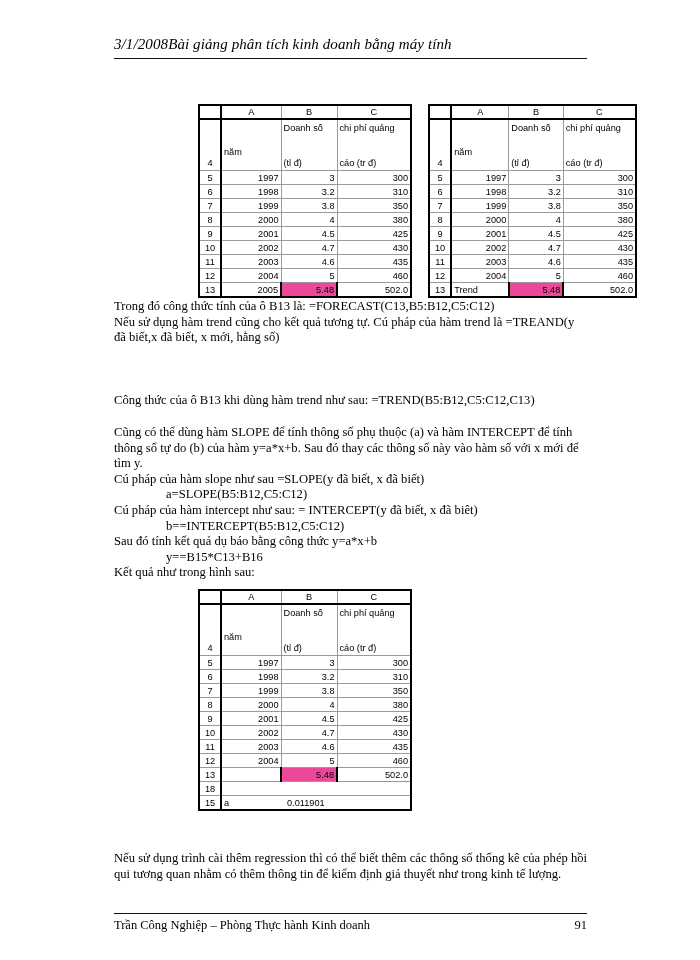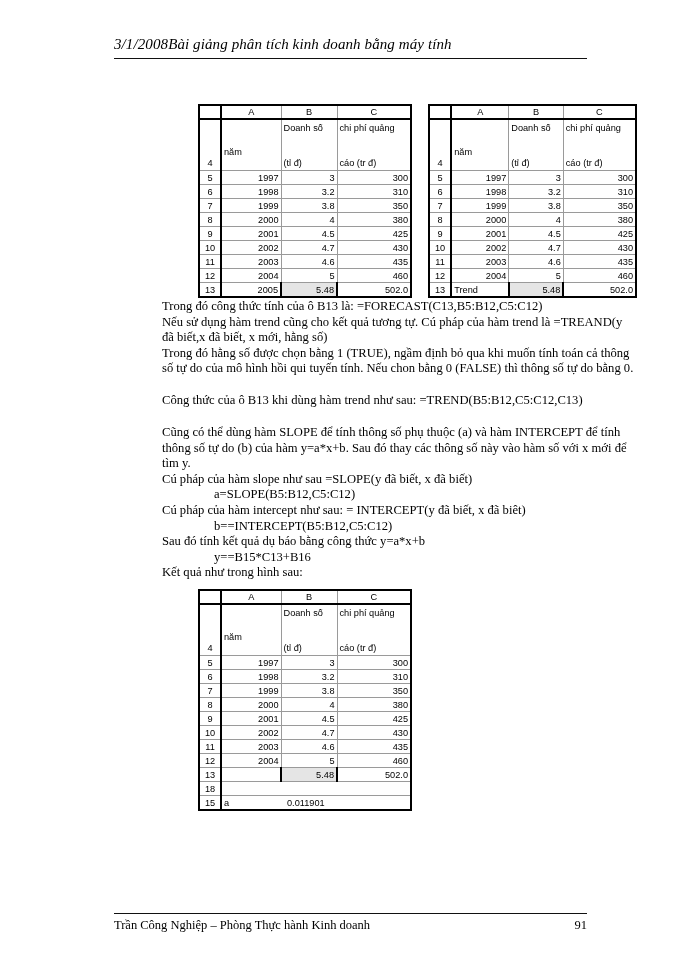--- a/index.html
+++ b/index.html
@@ -65,21 +65,20 @@
     font-size: 12.5px;
     line-height: 16px;
   }
 
   
   .para {
     position: absolute;
     font-size: 12.6px;
     line-height: 15.6px;
     text-align: left;
-    margin-left: 48px;
   }
   .para p { margin: 0; }
   .indent { padding-left: 52px; }
 
   
   .sheet {
     position: absolute;
     border-collapse: collapse;
     table-layout: fixed;
     font-family: "Liberation Sans", "DejaVu Sans", sans-serif;
@@ -104,21 +103,21 @@
     vertical-align: middle;
   }
   .sheet tr.colhdr td {
     text-align: center;
     border-bottom: 2px solid #000;
     height: 12px;
     vertical-align: middle;
   }
   .sheet td.num { text-align: right; }
   .sheet td.txt { text-align: left; }
-  .sheet td.shade { background: #e5e5e5; border-left: 2px solid #000; border-right: 2px solid #000; }
+  .sheet td.shade { background: #ec4899; border-left: 2px solid #000; border-right: 2px solid #000; }
   .sheet tr.hdrrow td { height: 38px; vertical-align: bottom; }
   .sheet tr.hdrrow td.hcell {
     text-align: left;
     padding-bottom: 8px;
     position: relative;
   }
   .hcell .l1 {
     position: absolute;
     left: 2px;
     top: 2px;
@@ -320,21 +319,20 @@
           <td class="txt">Trend</td>
           <td class="num shade">5.48</td>
           <td class="num">502.0</td>
         </tr>
       </tbody>
   </table>
 
   <div class="para" style="left:114px; top:299px; width:474px;">
     <p>Trong đó công thức tính của ô B13 là: =FORECAST(C13,B5:B12,C5:C12)</p>
     <p>Nếu sử dụng hàm trend cũng cho kết quả tương tự. Cú pháp của hàm trend là =TREAND(y đã biết,x đã biết, x mới, hằng số)</p>
-    <p>Trong đó hằng số được chọn bằng 1 (TRUE), ngầm định bỏ qua khi muốn tính toán cả thông số tự do của mô hình hồi qui tuyến tính. Nếu chon bằng 0 (FALSE) thì thông số tự do bằng 0.</p>
   </div>
 
   <div class="para" style="left:114px; top:393px; width:474px;">
     <p>Công thức của ô B13 khi dùng hàm trend như sau: =TREND(B5:B12,C5:C12,C13)</p>
   </div>
 
   <div class="para" style="left:114px; top:425px; width:474px;">
     <p>Cũng có thể dùng hàm SLOPE để tính thông số phụ thuộc (a) và hàm INTERCEPT để tính thông số tự do (b) của hàm y=a*x+b. Sau đó thay các thông số này vào hàm số với x mới để tìm y.</p>
     <p>Cú pháp của hàm slope như sau =SLOPE(y đã biết, x đã biết)</p>
     <p class="indent">a=SLOPE(B5:B12,C5:C12)</p>
@@ -435,20 +433,23 @@
           <td class="mergeval" colspan="2" style="text-align: left; padding-left: 6px;"></td>
         </tr>
         <tr>
           <td class="rn">15</td>
           <td class="span-ab blankspan" style="border-right: none;">a</td>
           <td class="mergeval" colspan="2" style="text-align: left; padding-left: 6px;">0.011901</td>
         </tr>
       </tbody>
   </table>
 
+  <div class="para" style="left:114px; top:851px; width:474px;">
+    <p>Nếu sử dụng trình cài thêm regression thì có thể biết thêm các thông số thống kê của phép hồi qui tương quan nhằm có thêm thông tin để kiểm định giả thuyết như trong kinh tế lượng.</p>
+  </div>
 
   <div class="ftr-rule"></div>
   <div class="ftr">
     <span>Trần Công Nghiệp – Phòng Thực hành Kinh doanh</span>
     <span>91</span>
   </div>
 
 </div>
 
 </body></html>

